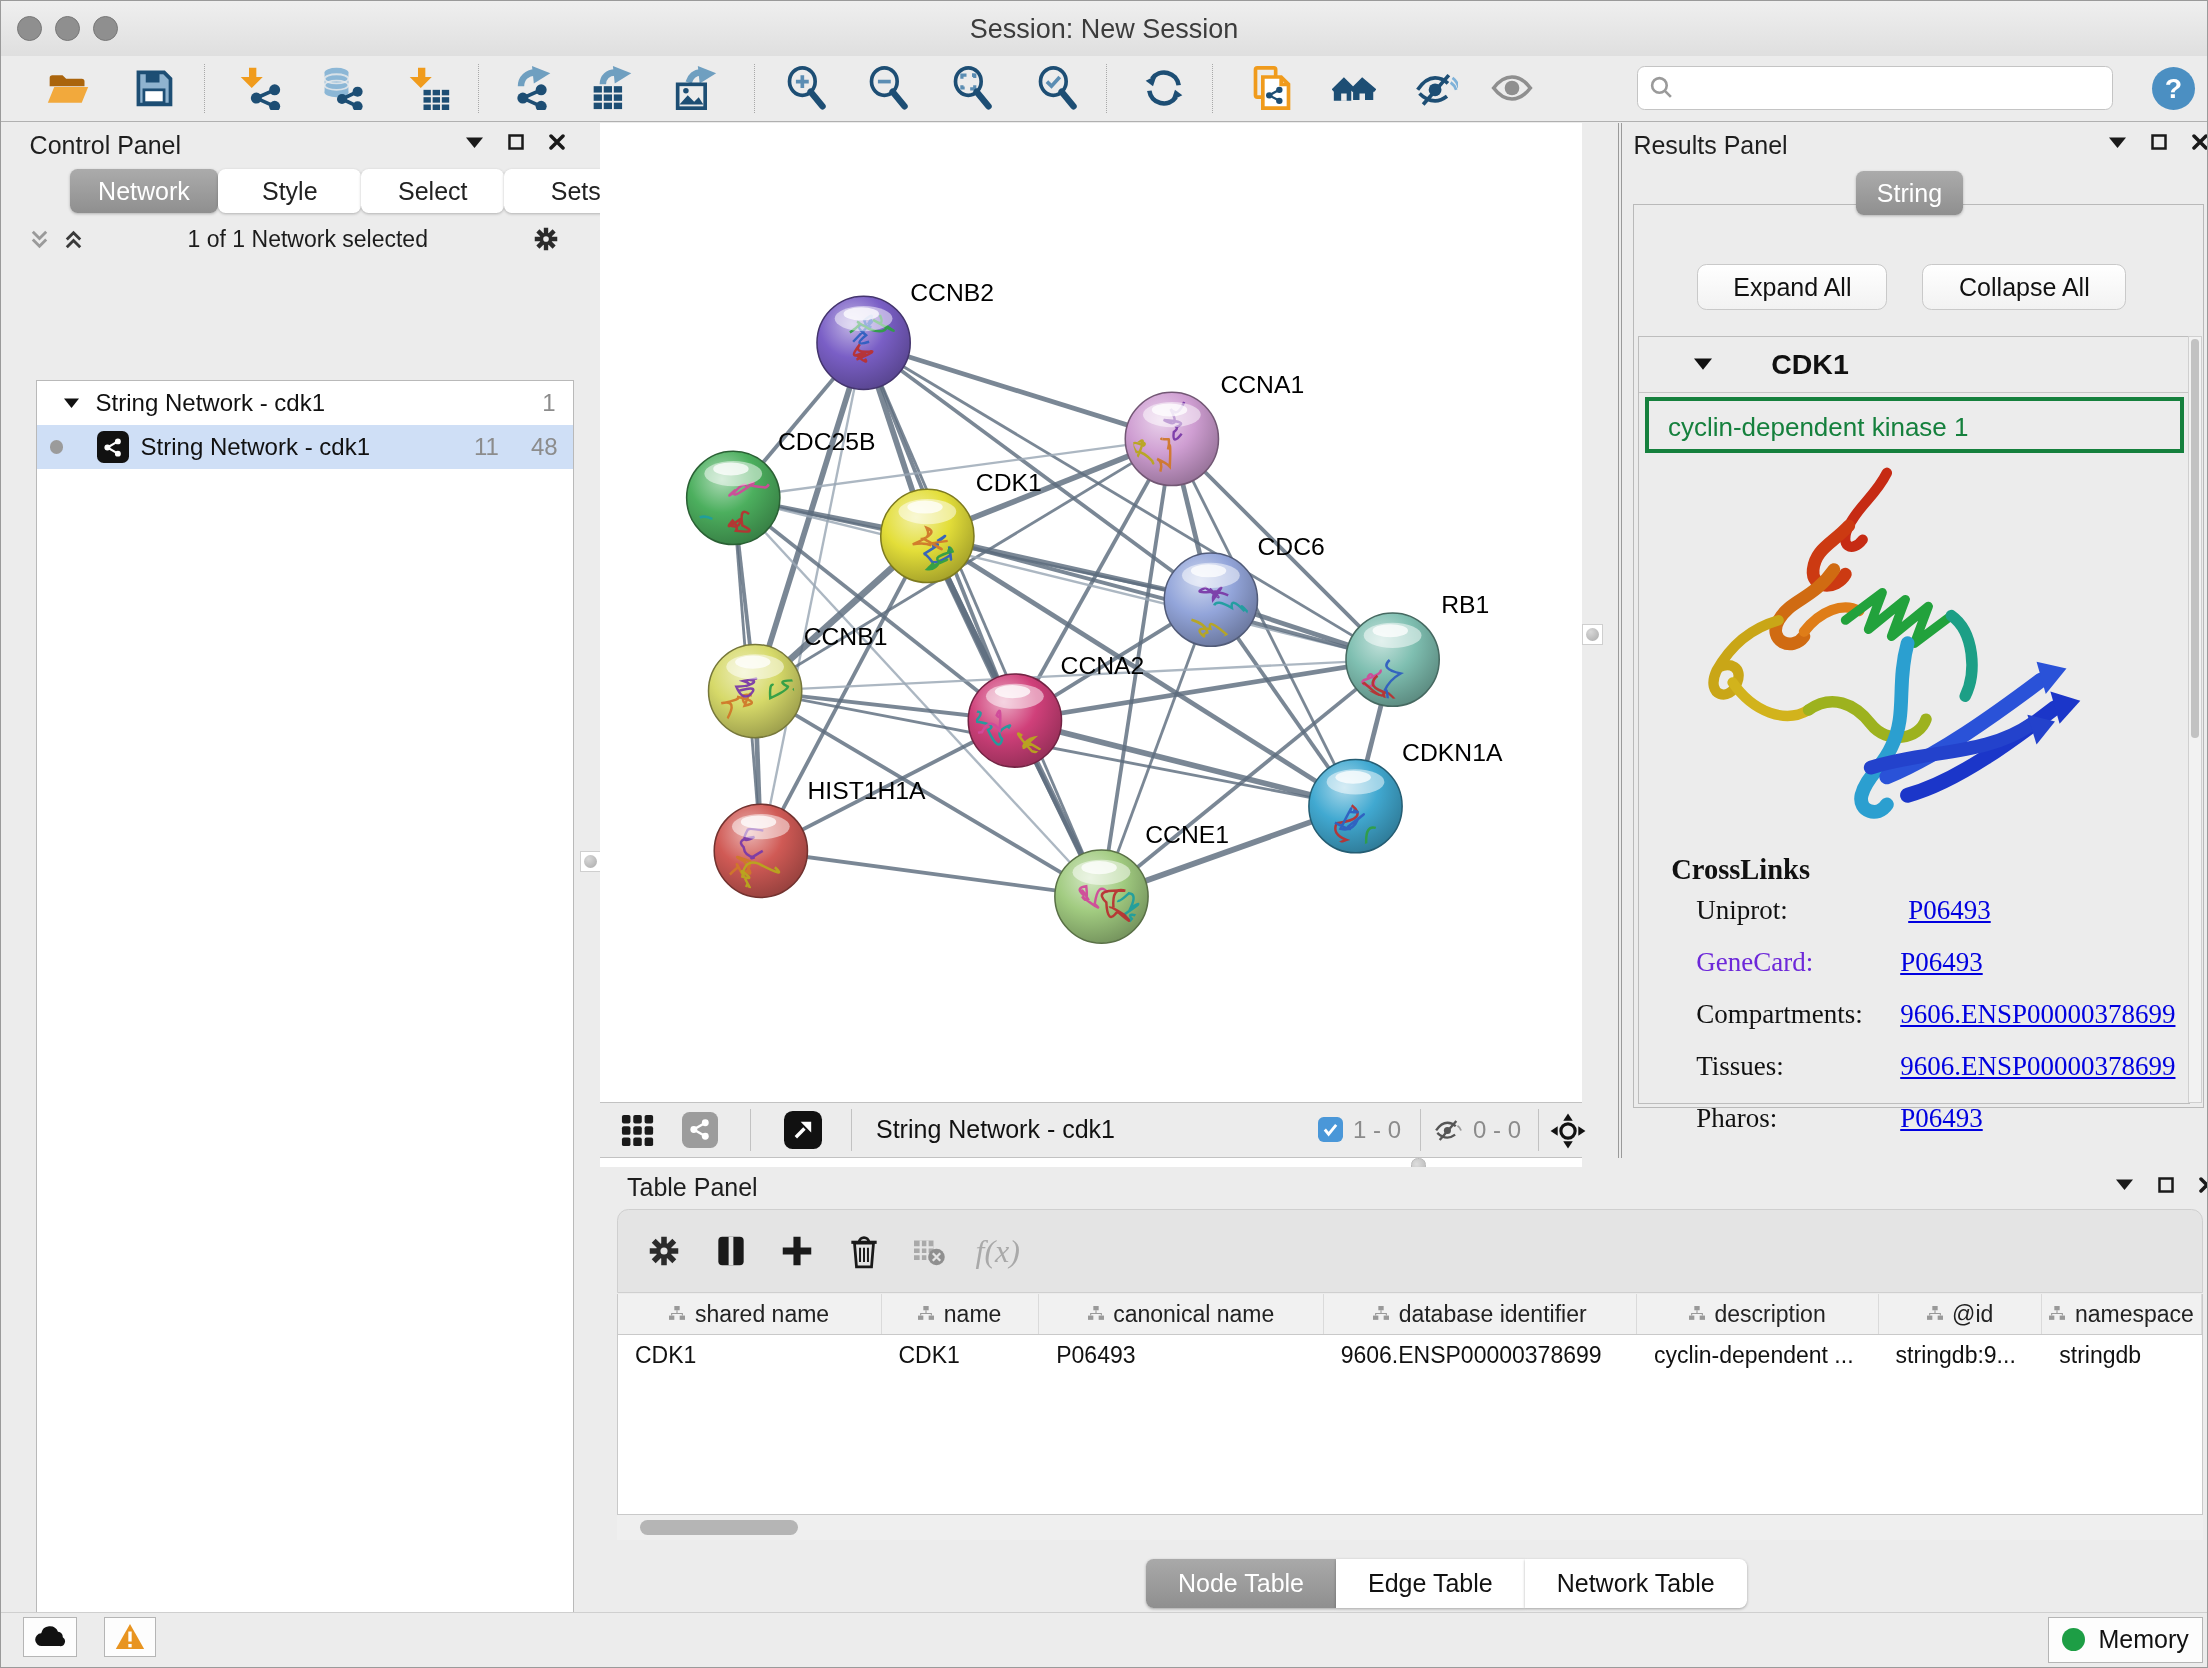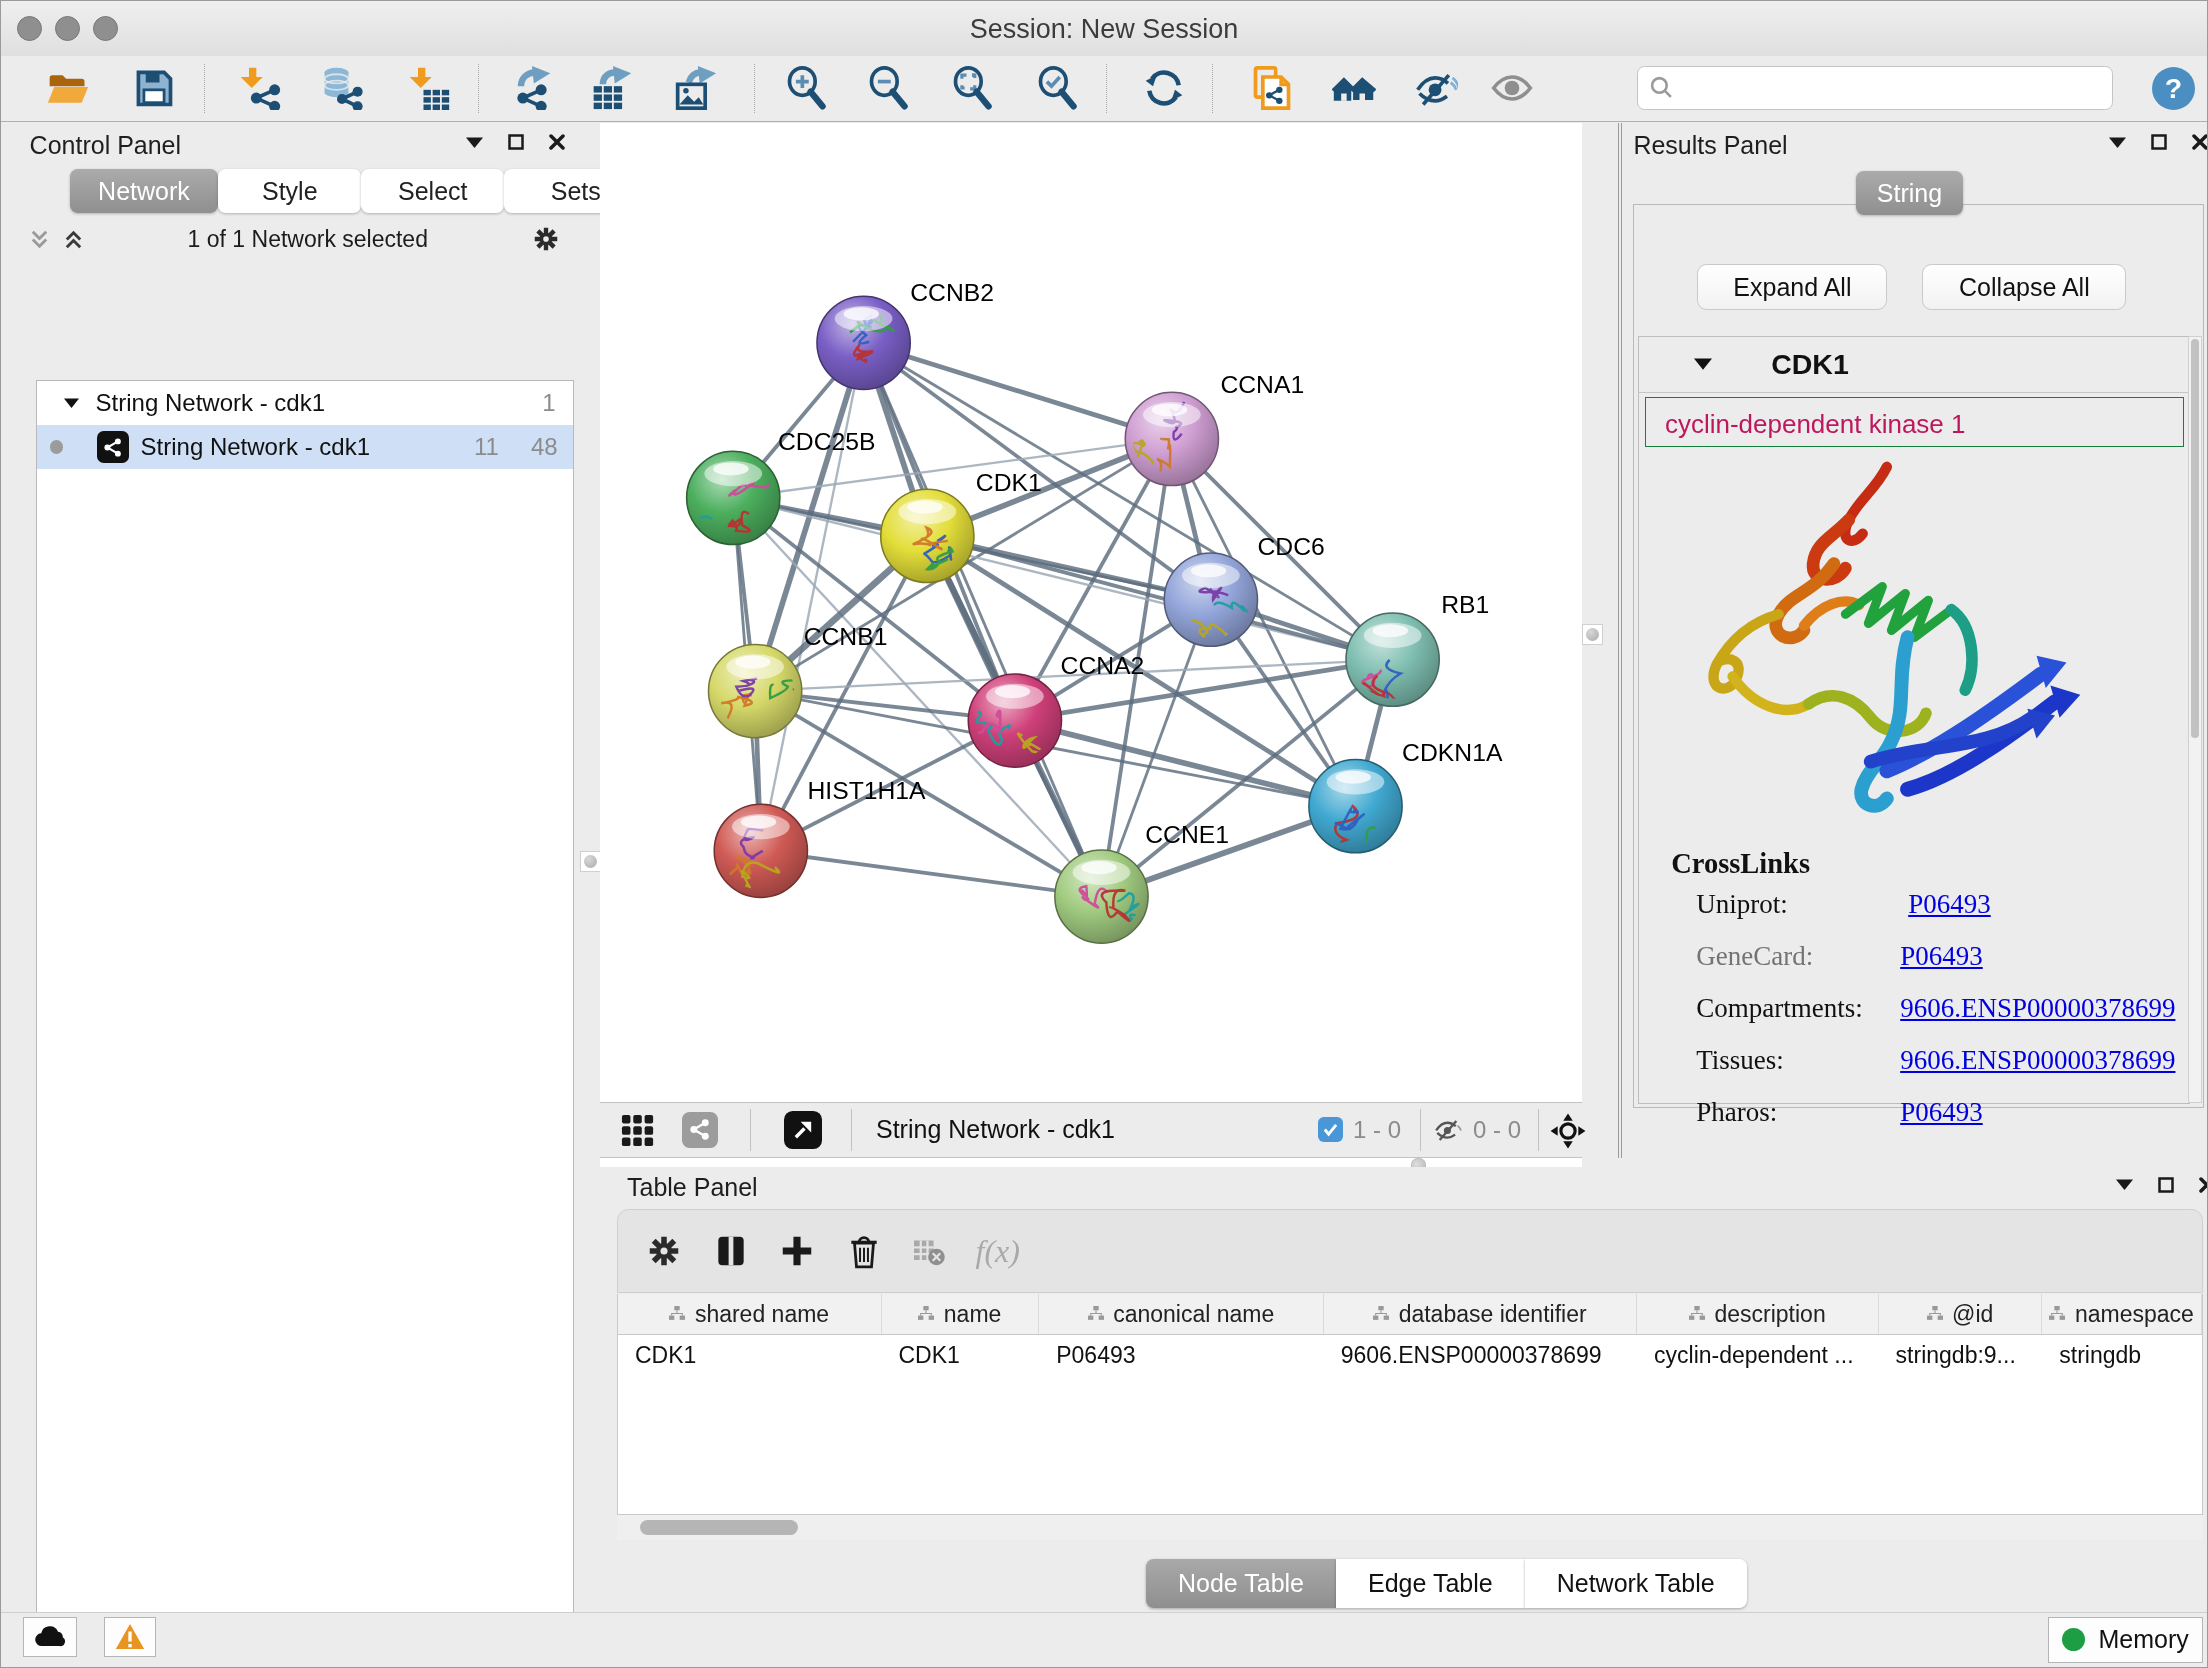--- a/index.html
+++ b/index.html
@@ -706,21 +706,21 @@
       <div class="btn abs" style="left:63px;top:59px;width:188px;height:44px">Expand All</div>
       <div class="btn abs" style="left:288px;top:59px;width:202px;height:44px">Collapse All</div>
 
       <div class="cdkbox">
         <div style="height:55px;border-bottom:1.9px solid #c6c6c6;display:flex;align-items:center">
           <svg width="18" height="12.4" viewBox="0 0 16 10" style="margin-left:55px">
               <polygon points="0,0 16,0 8,10" fill="#111"></polygon>
             </svg>
           <span style="margin-left:59px;font-size:28.5px;font-weight:bold;color:#111">CDK1</span>
         </div>
-        <div style="margin:3.8px 5.7px 0;border:1px solid #15803d;padding:11.4px 0 5.7px 19px;font-size:26px;color:#be185d">cyclin-dependent kinase 1</div>
+        <div style="margin:3.8px 5.7px 0;border:4px solid #15803d;padding:11.4px 0 5.7px 19px;font-size:26px;color:#15803d">cyclin-dependent kinase 1</div>
 
         <svg width="533" height="380" viewBox="0 0 440 330" style="display:block;margin:5.7px auto 0">
           <g fill="none" stroke-linecap="round">
             <path d="M196 12 C186 32 172 40 163 58 C154 76 166 82 175 70" stroke="#c62b14" stroke-width="9"></path>
             <path d="M163 58 C148 74 134 78 132 96 C130 113 152 114 160 100" stroke="#cc3a12" stroke-width="11"></path>
             <path d="M150 96 C132 122 112 122 102 140 C92 158 114 168 124 154" stroke="#d06b12" stroke-width="11"></path>
             <path d="M124 150 C138 132 158 124 172 132" stroke="#df7d18" stroke-width="9"></path>
             <path d="M102 140 C74 148 58 166 48 184 C38 206 60 212 66 194 C71 181 60 176 50 181" stroke="#c9a617" stroke-width="9"></path>
             <path d="M62 194 C80 220 108 230 128 218" stroke="#d2b31c" stroke-width="9"></path>
             <path d="M128 218 C148 204 168 212 182 230 C196 248 224 244 230 226" stroke="#9db21e" stroke-width="10"></path>
@@ -736,21 +736,21 @@
           <polygon points="318,222 342,228 326,248" fill="#2342cc"></polygon>
         </svg>
 
         <div class="serif" style="margin:15px 0 0 32px;font-size:28.5px;font-weight:bold;color:#111">CrossLinks</div>
         <div id="crosslinks" style="margin:9.5px 0 0 57px">
             <div style="display: flex; margin-bottom: 21px; gap: 8px;">
               <span class="serif" style="width: 204px; font-size: 27px; color: rgb(17, 17, 17);">Uniprot:</span>
               <a class="serif xlink" href="#">P06493</a>
             </div>
             <div style="display: flex; margin-bottom: 21px;">
-              <span class="serif" style="width: 204px; font-size: 27px; color: #737373;">GeneCard:</span>
+              <span class="serif" style="width: 204px; font-size: 27px; color: #6d28d9;">GeneCard:</span>
               <a class="serif xlink" href="#">P06493</a>
             </div>
             <div style="display: flex; margin-bottom: 21px;">
               <span class="serif" style="width: 204px; font-size: 27px; color: rgb(17, 17, 17);">Compartments:</span>
               <a class="serif xlink" href="#">9606.ENSP00000378699</a>
             </div>
             <div style="display: flex; margin-bottom: 21px;">
               <span class="serif" style="width: 204px; font-size: 27px; color: rgb(17, 17, 17);">Tissues:</span>
               <a class="serif xlink" href="#">9606.ENSP00000378699</a>
             </div>

